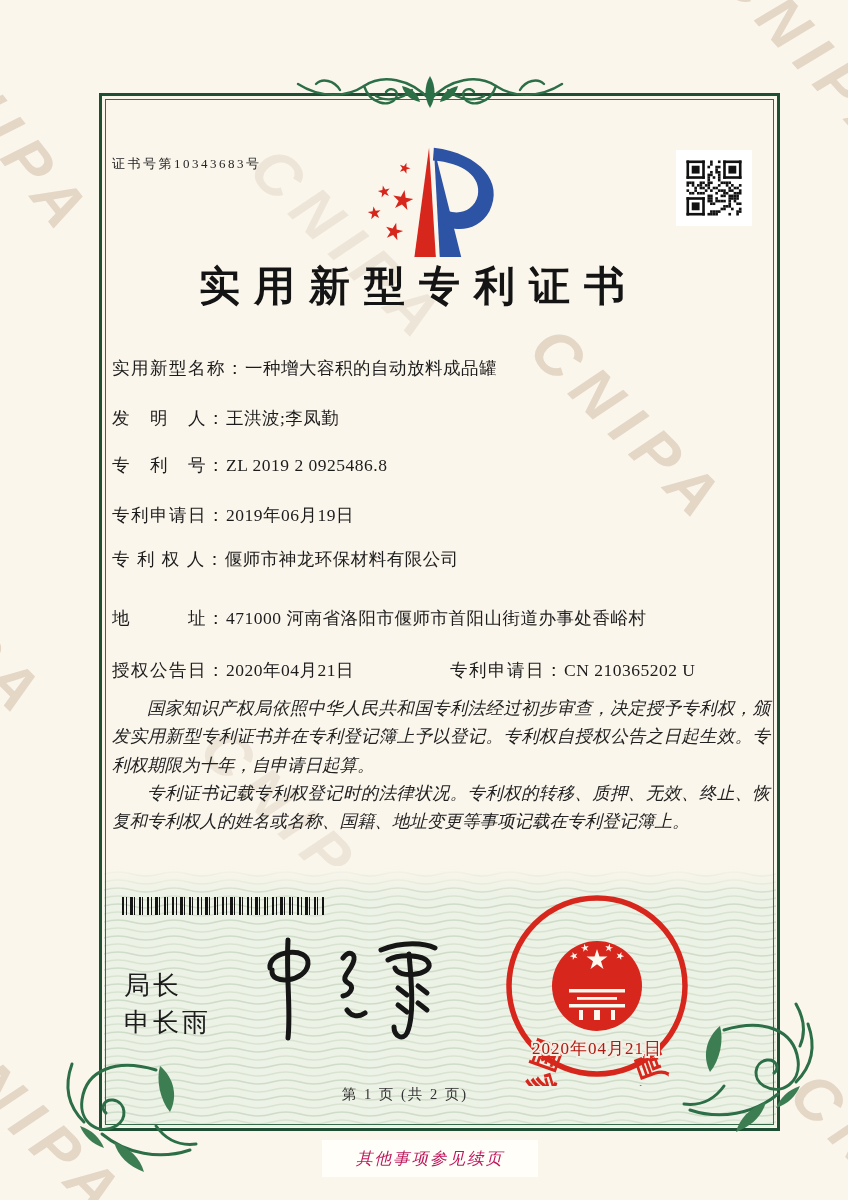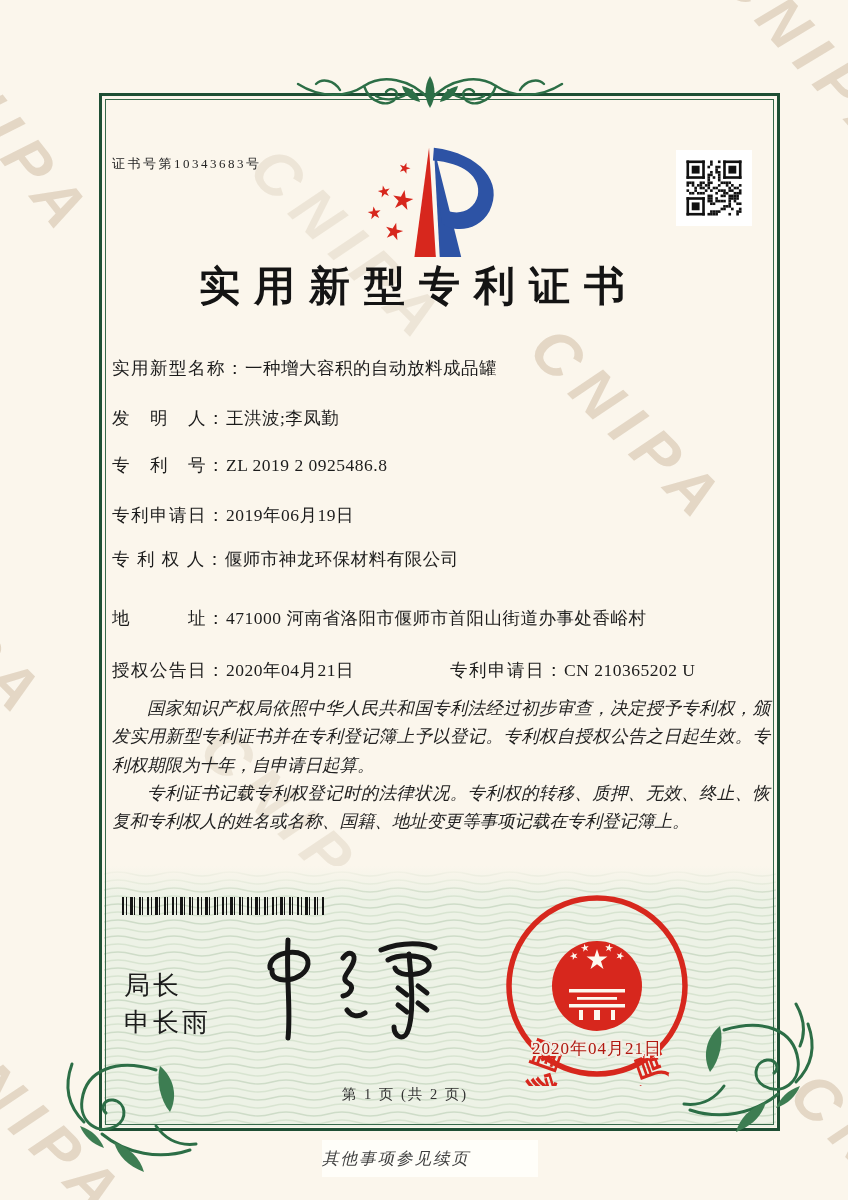--- a/index.html
+++ b/index.html
@@ -58,22 +58,22 @@
       #141414 8px 11px,transparent 11px 12px,
       #141414 12px 13px,transparent 13px 17px,
       #141414 17px 19px,transparent 19px 20px,
       #141414 20px 21px,transparent 21px 25px);
   }
   .signer{position:absolute;left:124px;font-size:26px;letter-spacing:3px;z-index:4;}
   .pagenum{position:absolute;left:320px;top:1085px;width:170px;text-align:center;
     font-size:14.5px;letter-spacing:2px;z-index:4;color:#333;}
   .contnote{
     position:absolute;left:322px;top:1140px;width:216px;height:37px;z-index:4;
-    background:#fffef9;line-height:37px;
-    font-size:16.5px;letter-spacing:2px;font-style:italic;color:#404040;
+    background:#fffef9;text-align:center;line-height:37px;
+    font-size:16.5px;letter-spacing:2px;font-style:italic;color:#be185d;
   }
   svg{display:block;}
   .z4{z-index:4;} .z3{z-index:3;}
 </style>
 </head>
 <body>
 
 <div class="page">
 
   <span class="wm" style="left:-120px;top:95px;transform:rotate(52deg);">CNIPA</span>

